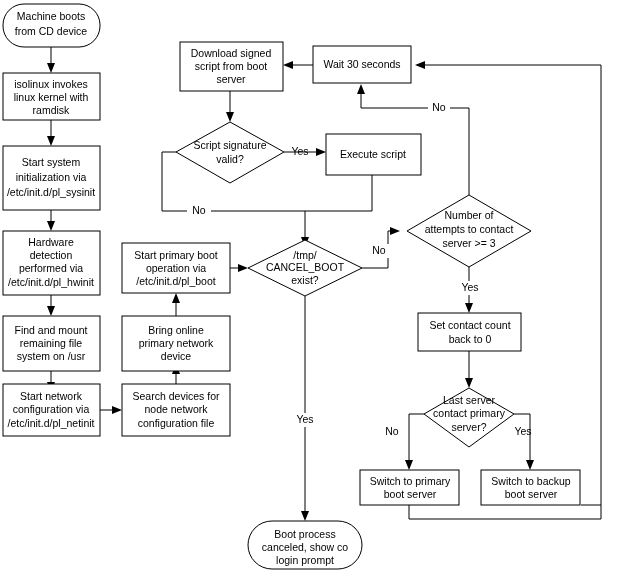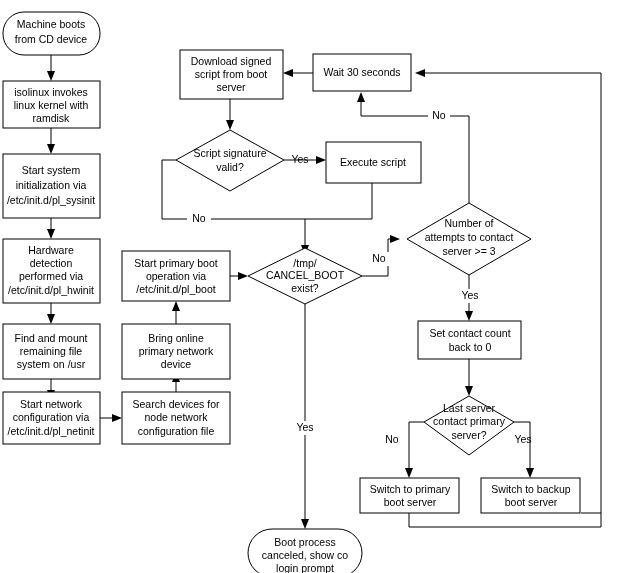--- a/index.html
+++ b/index.html
@@ -11,21 +11,20 @@
     width: 629px;
     height: 573px;
     font-family: "Liberation Sans", sans-serif;
     overflow: hidden;
   }
   #flowchart-root {
     position: relative;
     width: 629px;
     height: 415px;
     background: #ffffff;
-    margin-top: 8px;
   }
   svg#flow-svg {
     display: block;
     width: 629px;
     height: 573px;
   }
   .node-shape {
     fill: #ffffff;
     stroke: #000000;
     stroke-width: 1;

